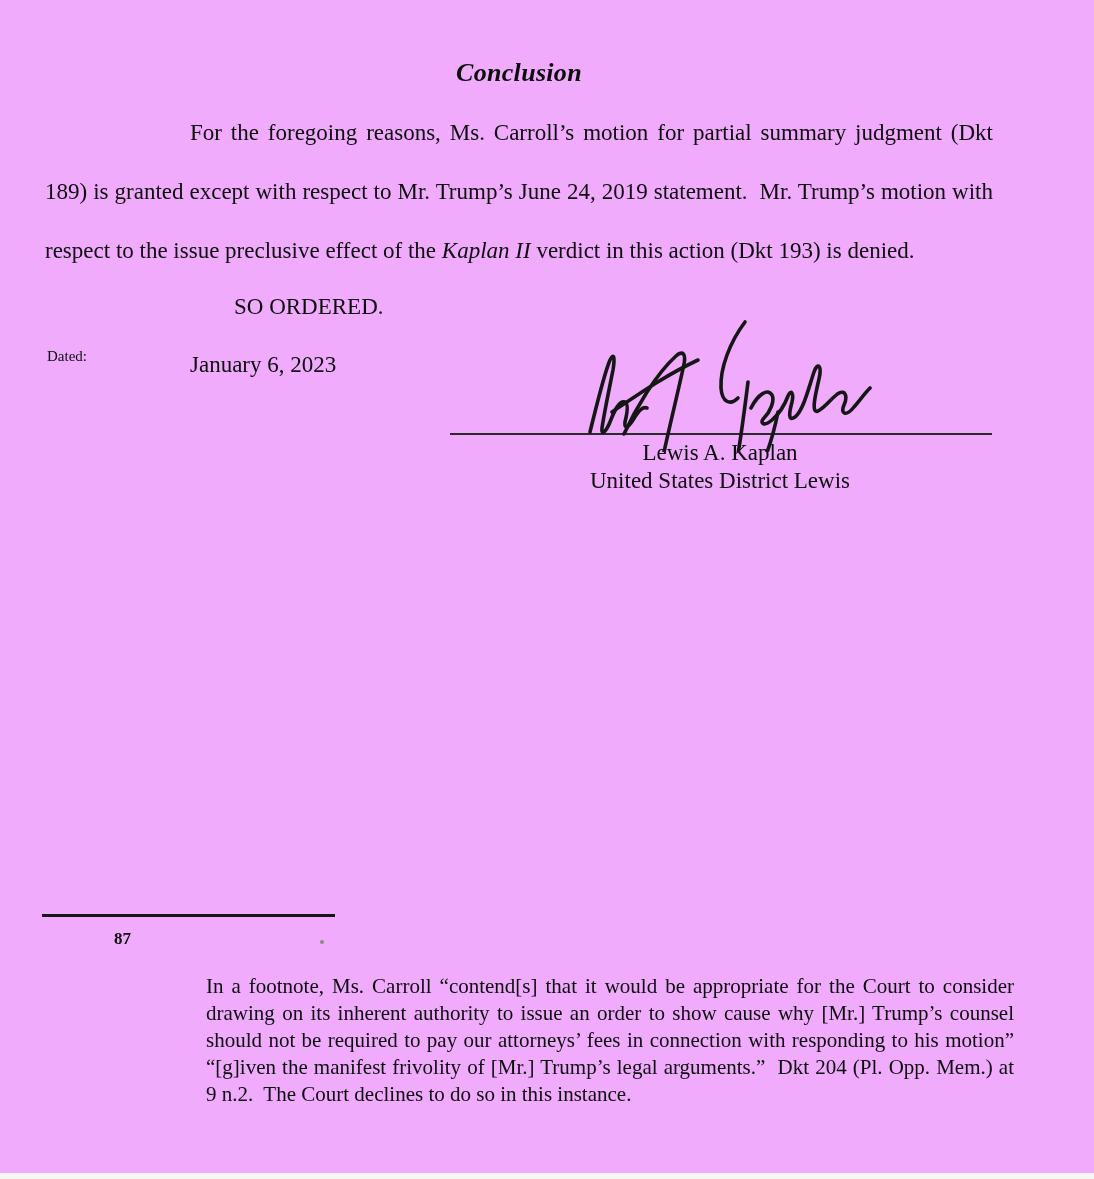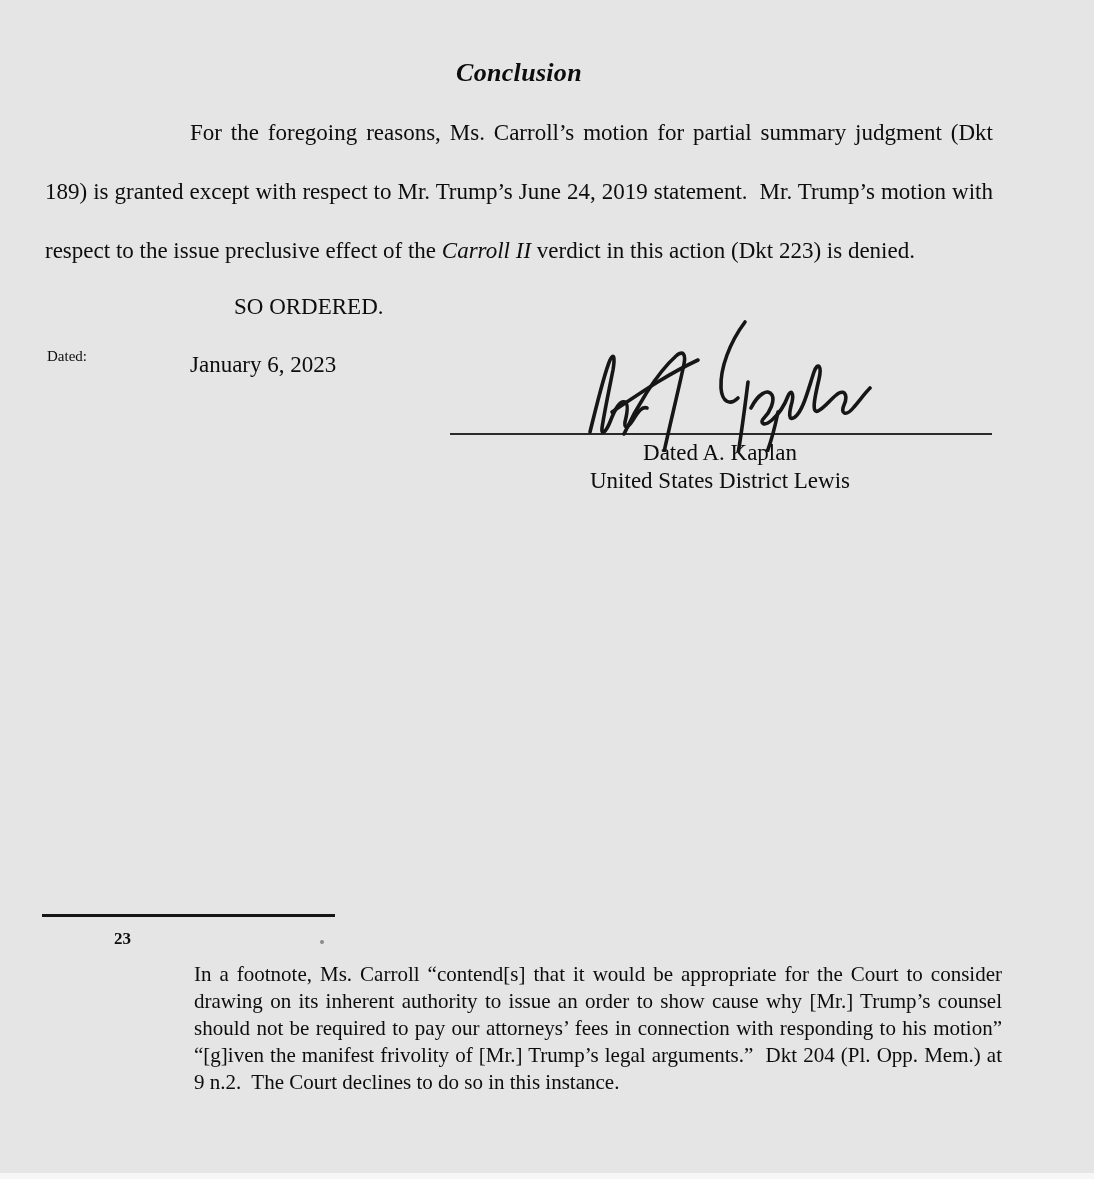--- a/index.html
+++ b/index.html
@@ -4,21 +4,21 @@
 <style>
   html, body {
     margin: 0;
     padding: 0;
     background: #ffffff;
   }
   .page {
     position: relative;
     width: 1094px;
     height: 1179px;
-    background: #e5e5e5;
+    background: #f0abfc;
     font-family: "Liberation Serif", "DejaVu Serif", serif;
     color: #0d0d0d;
     overflow: hidden;
   }
   .doc-title {
     position: absolute;
     left: 45px;
     top: 58px;
     width: 948px;
     margin: 0;
@@ -107,69 +107,69 @@
     width: 4px;
     height: 4px;
     border-radius: 50%;
     background: #8a8a8a;
   }
   .fn-text {
     position: absolute;
     left: 190px;
     top: 957px;
     width: 808px;
-    margin: 4px;
+    margin: 16px;
     font-size: 21px;
     line-height: 27px;
     text-align: justify;
   }
   .bottom-edge {
     position: absolute;
     left: 0;
     bottom: 0;
     width: 100%;
     height: 6px;
     background: #f6f6f7;
   }
 </style>
 </head>
 <body>
 
 <div class="page">
 
   <h1 class="doc-title">Conclusion</h1>
 
-  <p class="body-par"><span>For the foregoing reasons, Ms. Carroll’s motion for partial summary judgment (Dkt 189) is granted except with respect to Mr. Trump’s June 24, 2019 statement.&nbsp; Mr. Trump’s motion with respect to the issue preclusive effect of the </span><span class="italic">Carroll II</span><span> verdict in this action (Dkt 223) is denied.</span></p>
+  <p class="body-par"><span>For the foregoing reasons, Ms. Carroll’s motion for partial summary judgment (Dkt 189) is granted except with respect to Mr. Trump’s June 24, 2019 statement.&nbsp; Mr. Trump’s motion with respect to the issue preclusive effect of the </span><span class="italic">Kaplan II</span><span> verdict in this action (Dkt 193) is denied.</span></p>
 
   <div class="so-ordered">SO ORDERED.</div>
 
   <div class="dated-label">Dated:</div>
 
   <div class="date-value">January 6, 2023</div>
 
   <svg class="signature-svg" viewBox="0 0 330 140" fill="none" stroke="#161616" stroke-width="3.6" stroke-linecap="round" stroke-linejoin="round">
     <path d="M38 120 C44 96 52 62 58 48 C62 40 63 46 61 58 C57 78 52 102 50 116 C49 124 54 120 58 110 C63 97 68 88 73 90 C77 92 75 102 73 110 C72 117 76 116 81 108 C86 100 90 94 95 96"></path>
     <path d="M72 122 C84 96 104 62 124 44 C131 38 134 42 132 52 C127 76 118 112 112 140"></path>
     <path d="M60 100 C84 84 112 64 146 48"></path>
     <path d="M193 10 C178 30 168 56 169 76 C170 90 178 94 186 86"></path>
     <path d="M196 70 C193 94 190 118 186 142"></path>
     <path d="M199 96 C206 82 216 76 220 83 C223 89 218 100 212 106 C207 111 212 115 220 108 C228 101 233 92 236 84 C239 77 242 81 240 90 C237 101 236 110 243 105 C251 99 256 78 262 60 C266 49 270 54 267 67 C263 84 259 102 266 99 C274 95 280 85 287 81 C293 78 296 84 292 93 C288 102 294 105 302 95 C308 88 313 81 318 76"></path>
     <path d="M226 100 C223 115 219 130 214 143"></path>
   </svg>
 
   <div class="sig-line"></div>
 
   <div class="sig-block">
-    <div>Dated A. Kaplan</div>
+    <div>Lewis A. Kaplan</div>
     <div>United States District Lewis</div>
   </div>
 
   <div class="fn-rule"></div>
 
-  <div class="fn-num">23</div>
+  <div class="fn-num">87</div>
 
   <div class="stray-dot"></div>
 
   <p class="fn-text">In a footnote, Ms. Carroll “contend[s] that it would be appropriate for the Court to consider drawing on its inherent authority to issue an order to show cause why [Mr.] Trump’s counsel should not be required to pay our attorneys’ fees in connection with responding to his motion” “[g]iven the manifest frivolity of [Mr.] Trump’s legal arguments.”&nbsp; Dkt 204 (Pl. Opp. Mem.) at 9 n.2.&nbsp; The Court declines to do so in this instance.</p>
 
   <div class="bottom-edge"></div>
 
 </div>
 
 </body></html>

